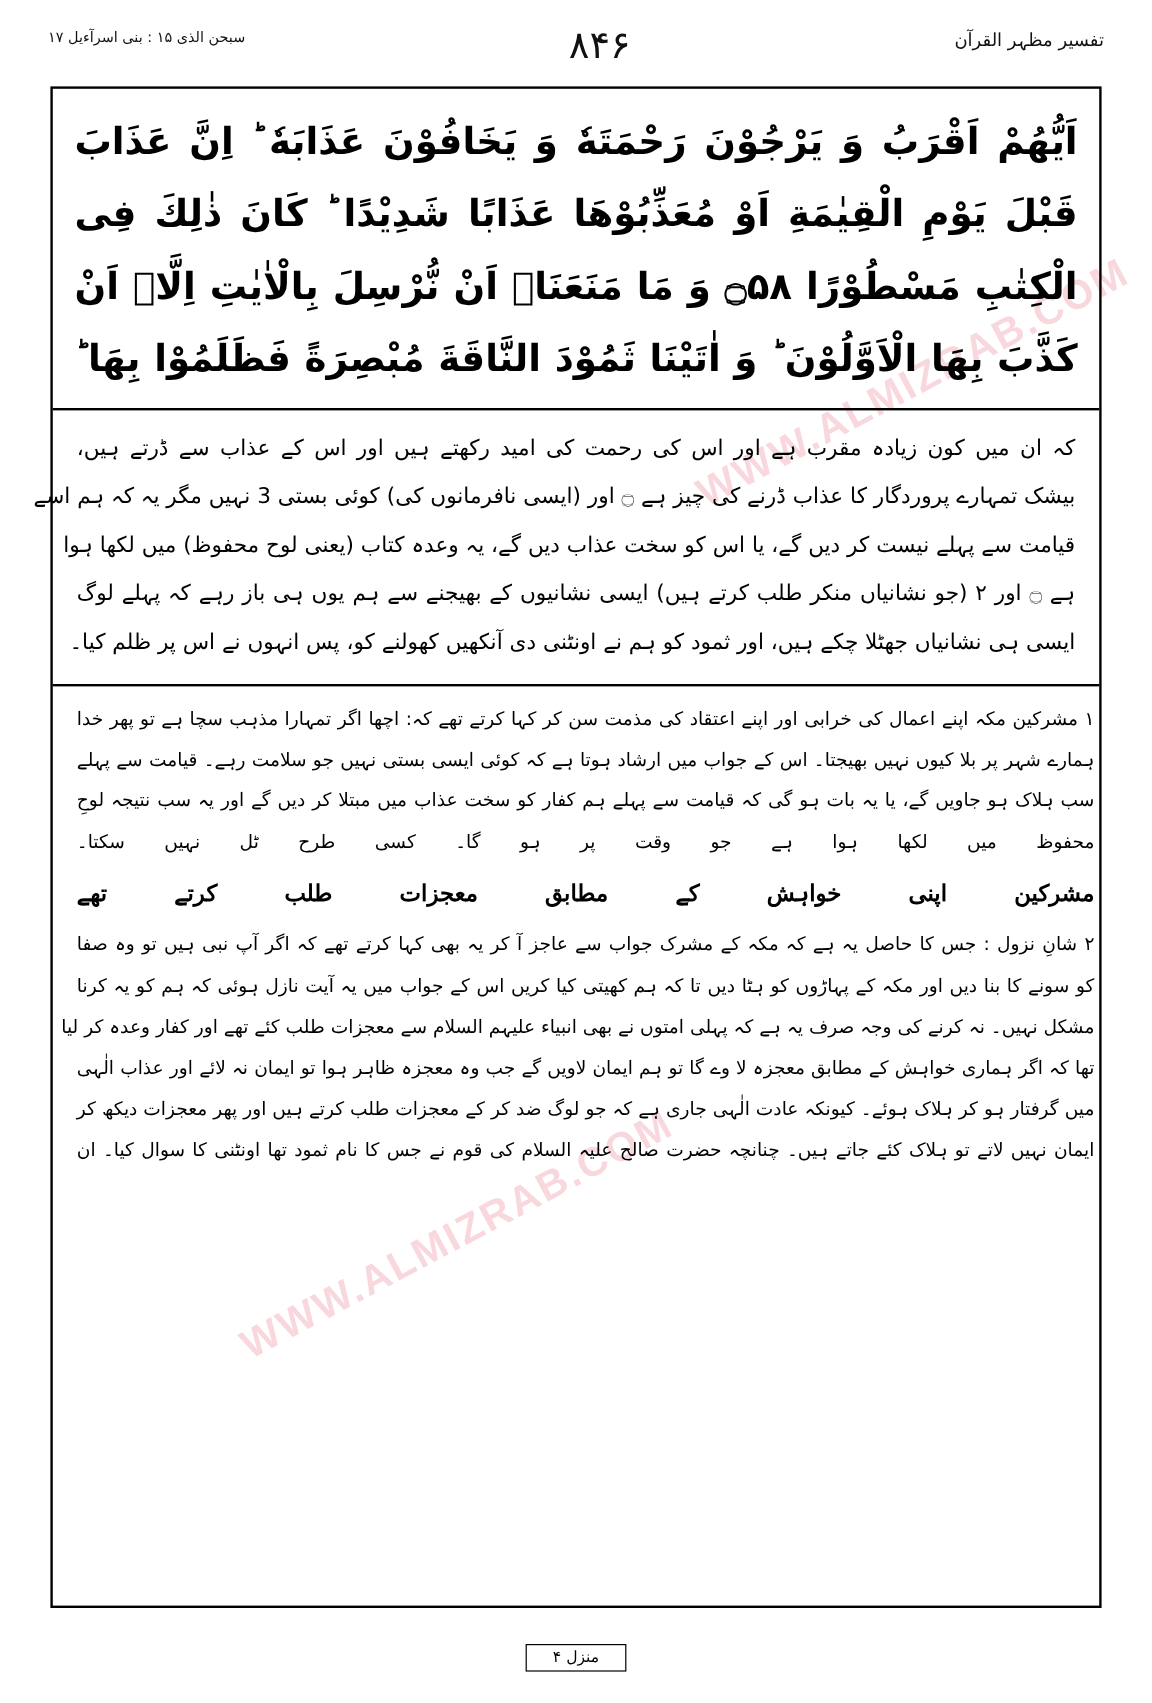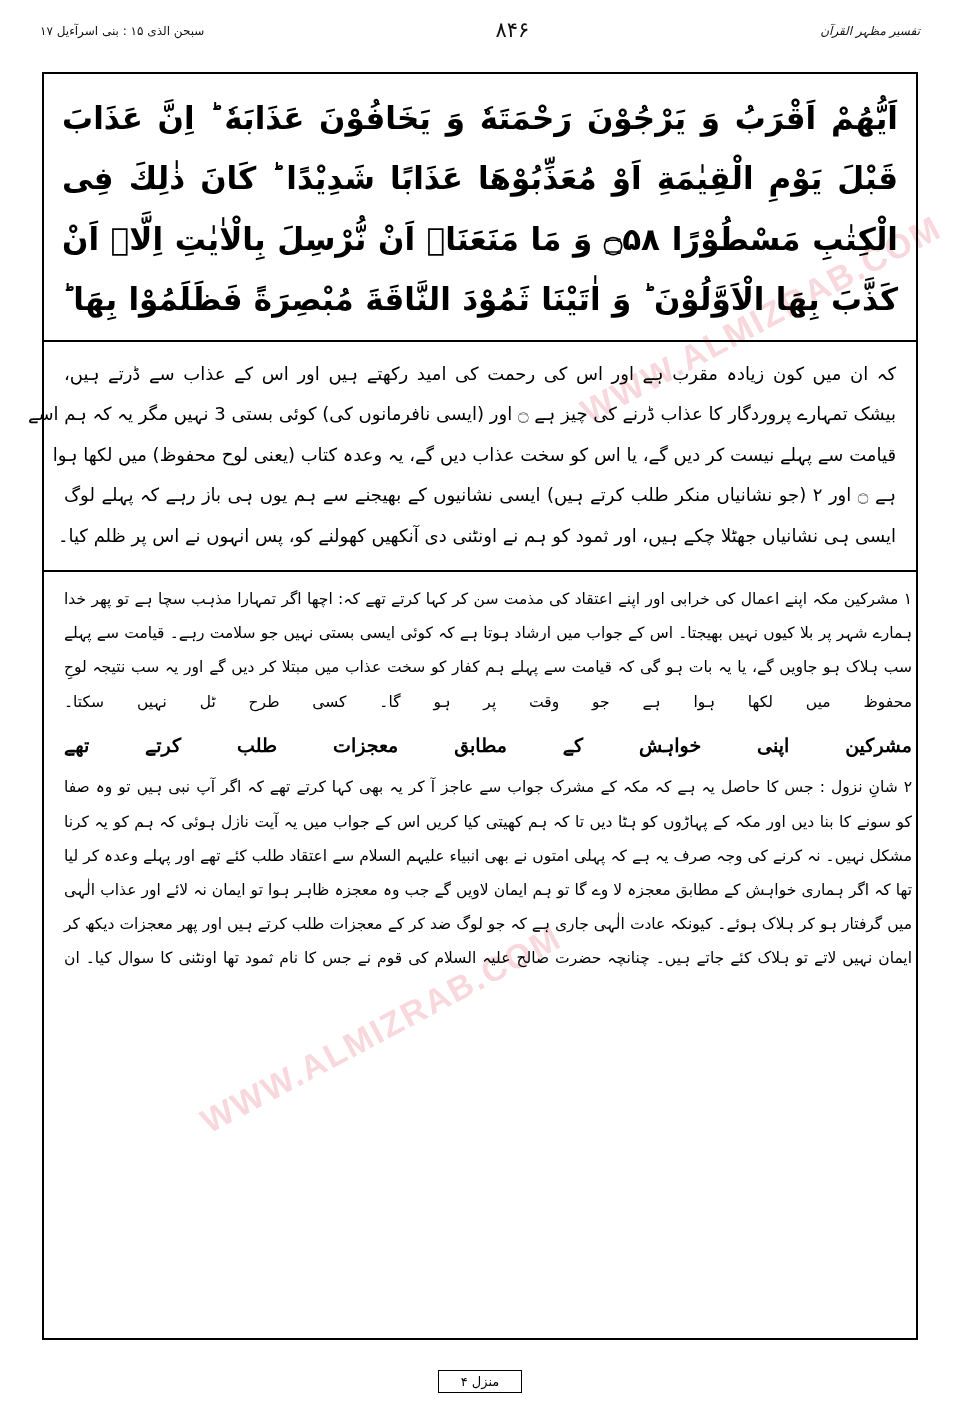--- a/index.html
+++ b/index.html
@@ -56,25 +56,24 @@
     gap: 44px;
   }
   .hdr-left, .hdr-right {
     font-family: "DejaVu Sans", sans-serif;
     font-size: 12px;
     color: #111;
     direction: rtl;
     line-height: 1.5;
   }
   .hdr-right {
-    font-size: 12px;
-    font-style: italic;
+    font-size: 15px;
   }
   .hdr-center {
-    font-size: 21px;
+    font-size: 32px;
     color: #111;
     font-family: "DejaVu Sans", sans-serif;
     margin-top: -4px;
   }
 
   
   .frame {
     position: absolute;
     top: 72px;
     left: 42px;
@@ -201,21 +200,21 @@
     <div class="tafsir">
       <div>۱ مشرکین مکہ اپنے اعمال کی خرابی اور اپنے اعتقاد کی مذمت سن کر کہا کرتے تھے کہ: اچھا اگر تمہارا مذہب سچا ہے تو پھر خدا</div>
       <div>ہمارے شہر پر بلا کیوں نہیں بھیجتا۔ اس کے جواب میں ارشاد ہوتا ہے کہ کوئی ایسی بستی نہیں جو سلامت رہے۔ قیامت سے پہلے</div>
       <div>سب ہلاک ہو جاویں گے، یا یہ بات ہو گی کہ قیامت سے پہلے ہم کفار کو سخت عذاب میں مبتلا کر دیں گے اور یہ سب نتیجہ لوحِ</div>
       <div>محفوظ میں لکھا ہوا ہے جو وقت پر ہو گا۔ کسی طرح ٹل نہیں سکتا۔</div>
 
       <div class="subheading">مشرکین اپنی خواہش کے مطابق معجزات طلب کرتے تھے</div>
 
       <div>۲ شانِ نزول : جس کا حاصل یہ ہے کہ مکہ کے مشرک جواب سے عاجز آ کر یہ بھی کہا کرتے تھے کہ اگر آپ نبی ہیں تو وہ صفا</div>
       <div>کو سونے کا بنا دیں اور مکہ کے پہاڑوں کو ہٹا دیں تا کہ ہم کھیتی کیا کریں اس کے جواب میں یہ آیت نازل ہوئی کہ ہم کو یہ کرنا</div>
-      <div>مشکل نہیں۔ نہ کرنے کی وجہ صرف یہ ہے کہ پہلی امتوں نے بھی انبیاء علیہم السلام سے اعتقاد طلب کئے تھے اور پہلے وعدہ کر لیا</div>
+      <div>مشکل نہیں۔ نہ کرنے کی وجہ صرف یہ ہے کہ پہلی امتوں نے بھی انبیاء علیہم السلام سے معجزات طلب کئے تھے اور کفار وعدہ کر لیا</div>
       <div>تھا کہ اگر ہماری خواہش کے مطابق معجزہ لا وے گا تو ہم ایمان لاویں گے جب وہ معجزہ ظاہر ہوا تو ایمان نہ لائے اور عذاب الٰہی</div>
       <div>میں گرفتار ہو کر ہلاک ہوئے۔ کیونکہ عادت الٰہی جاری ہے کہ جو لوگ ضد کر کے معجزات طلب کرتے ہیں اور پھر معجزات دیکھ کر</div>
       <div>ایمان نہیں لاتے تو ہلاک کئے جاتے ہیں۔ چنانچہ حضرت صالح علیہ السلام کی قوم نے جس کا نام ثمود تھا اونٹنی کا سوال کیا۔ ان</div>
     </div>
 
   </div>
 
   <div class="footer">
     <div class="footer-box">منزل ۴</div>
   </div>

